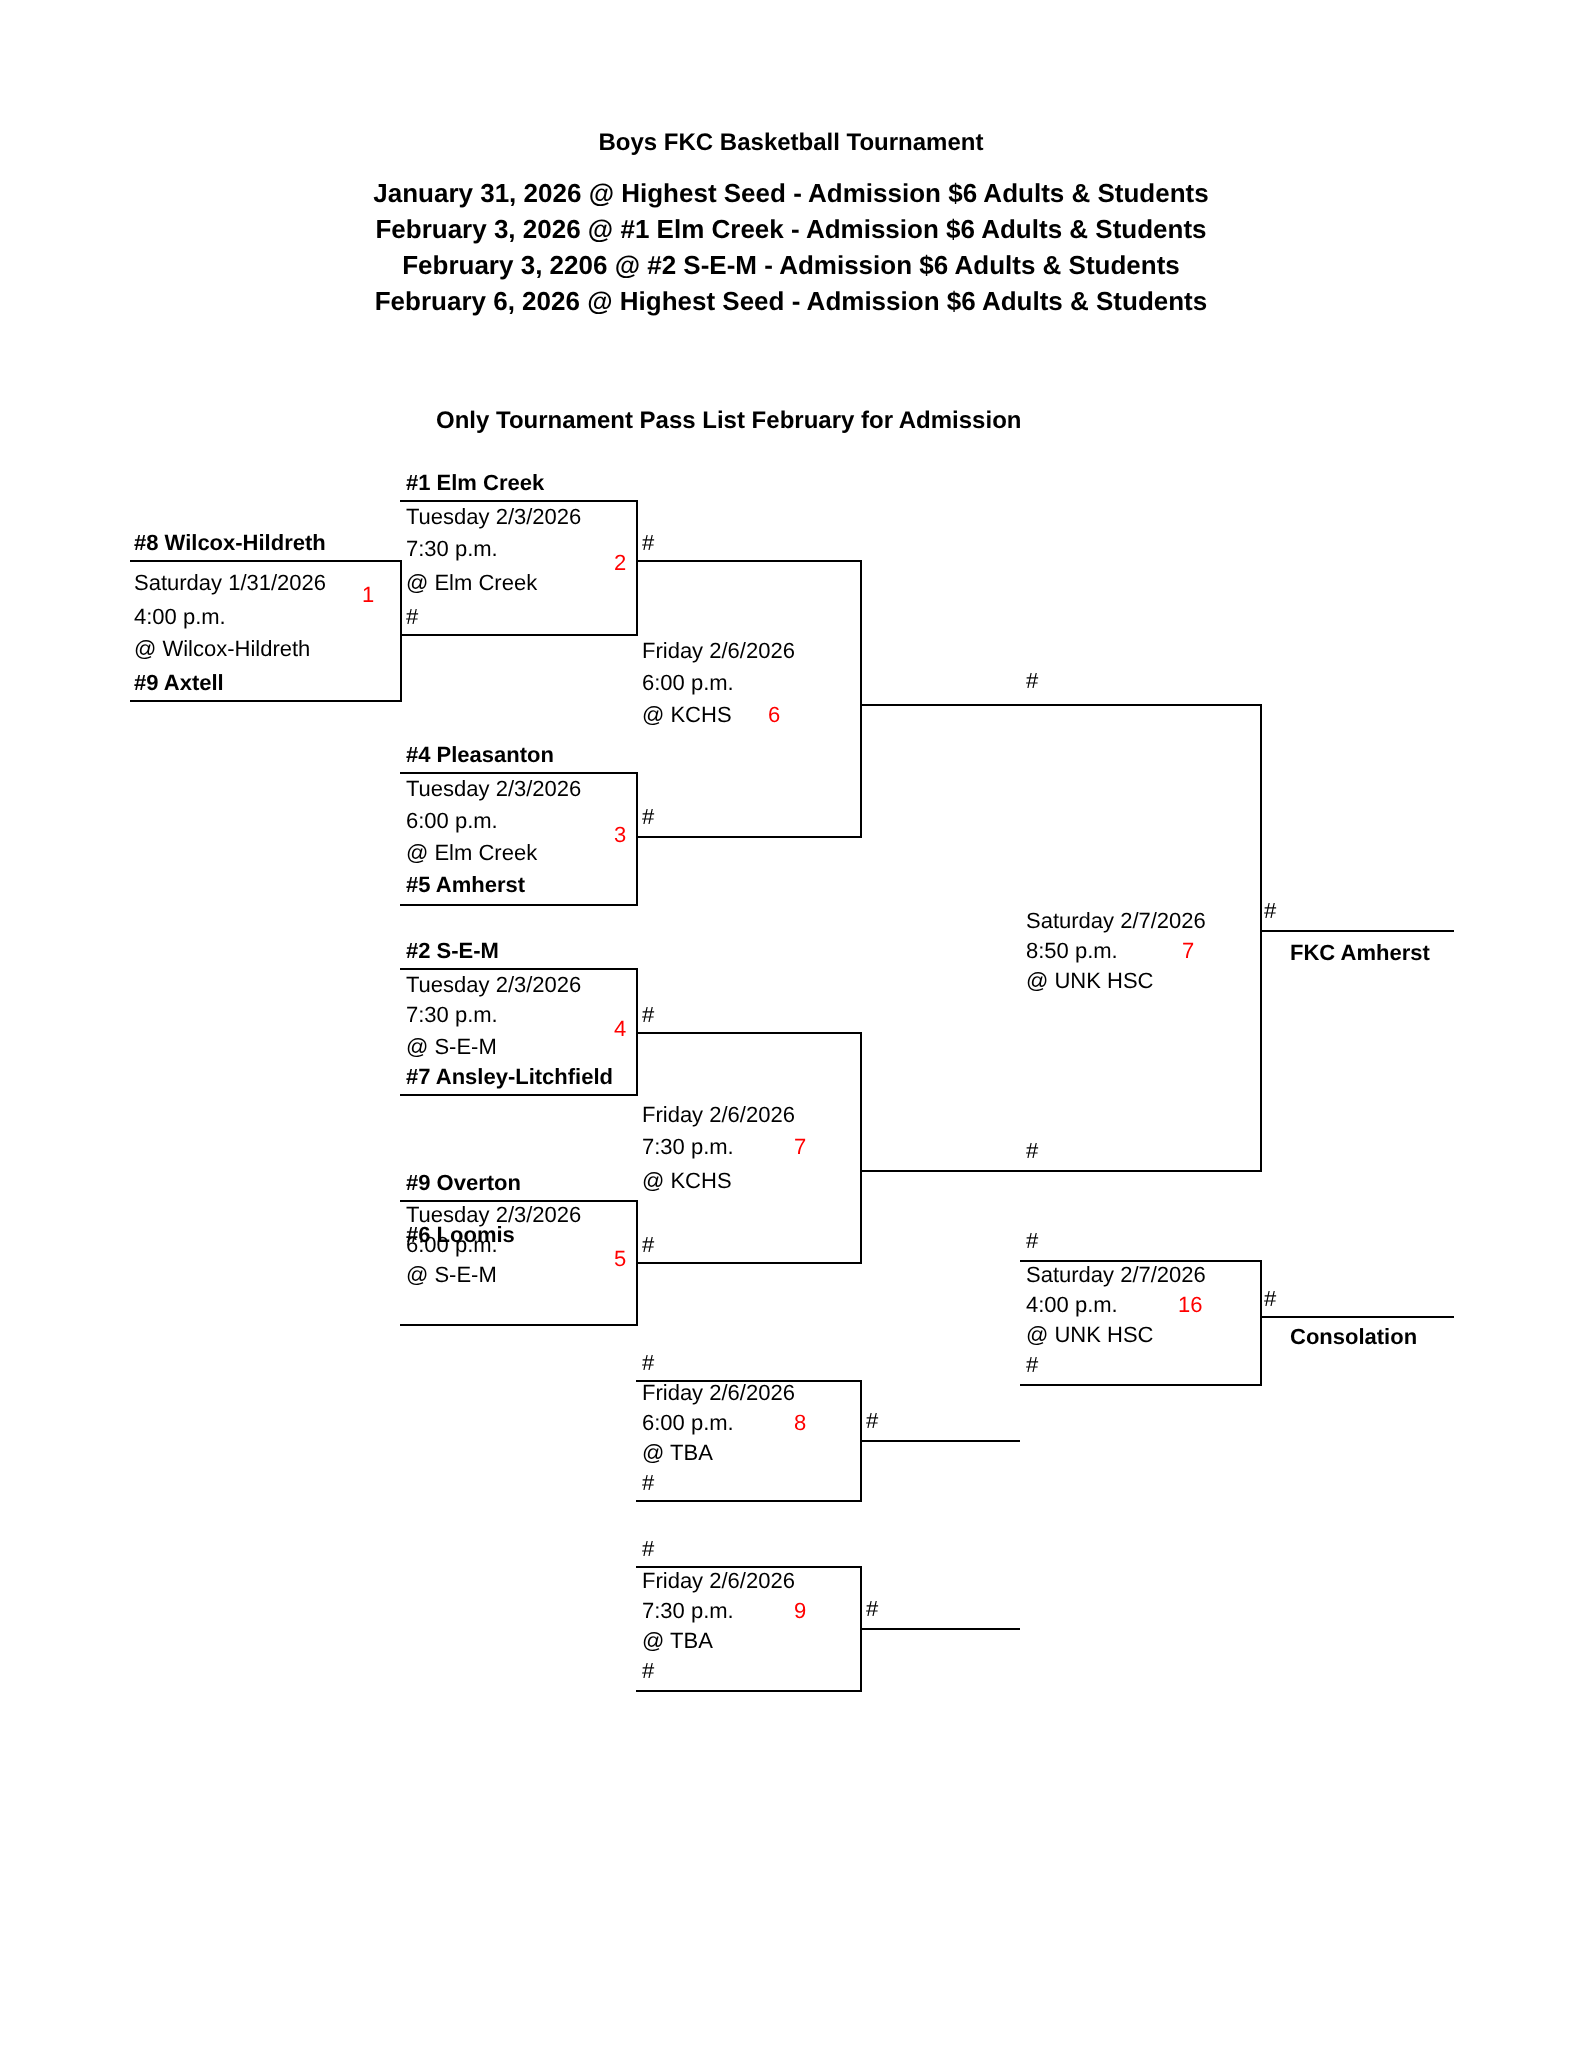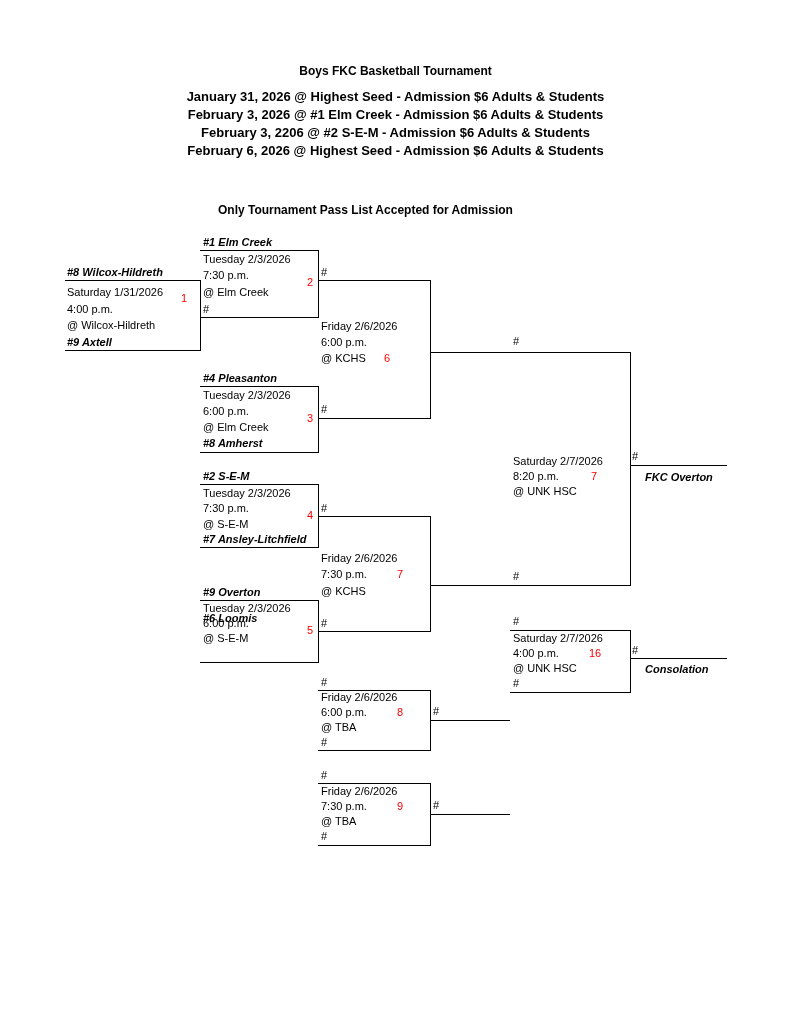--- a/index.html
+++ b/index.html
@@ -7,38 +7,38 @@
     position: relative;
     width: 791px;
     height: 1024px;
     background: #ffffff;
     font-family: "Liberation Sans", sans-serif;
     color: #000;
     overflow: hidden;
   }
   .ln { position: absolute; background: #000; }
   .t  { position: absolute; font-size: 11px; line-height: 13px; white-space: nowrap; }
-  .b  { font-weight: bold; font-style: italic; }
+  .b  { font-weight: bold; }
   .red { color: #ff0000; }
   .hc { position: absolute; left: 0; width: 791px; text-align: center; white-space: nowrap; }
   .title { font-size: 12px; font-weight: bold; }
   .sched { font-size: 13px; font-weight: bold; }
   .note  { font-size: 12px; font-weight: bold; }
 </style>
 </head>
 <body>
 
 <div class="page">
 
   <div class="hc title" style="top:64px">Boys FKC Basketball Tournament</div>
   <div class="hc sched" style="top:89px">January 31, 2026 @ Highest Seed - Admission $6 Adults &amp; Students</div>
   <div class="hc sched" style="top:107px">February 3, 2026 @ #1 Elm Creek - Admission $6 Adults &amp; Students</div>
   <div class="hc sched" style="top:125px">February 3, 2206 @ #2 S-E-M - Admission $6 Adults &amp; Students</div>
   <div class="hc sched" style="top:143px">February 6, 2026 @ Highest Seed - Admission $6 Adults &amp; Students</div>
-  <div class="t note" style="left:218px;top:204px">Only Tournament Pass List Accepted for Admission</div>
+  <div class="t note" style="left:218px;top:204px">Only Tournament Pass List February for Admission</div>
 
   <div class="t b" style="left:67px;top:266px">#8 Wilcox-Hildreth</div>
   <div class="ln" style="left:65px;top:280px;width:135px;height:1px"></div>
   <div class="t" style="left:67px;top:286px">Saturday 1/31/2026</div>
   <div class="t red" style="left:181px;top:292px">1</div>
   <div class="t" style="left:67px;top:303px">4:00 p.m.</div>
   <div class="t" style="left:67px;top:319px">@ Wilcox-Hildreth</div>
   <div class="t b" style="left:67px;top:336px">#9 Axtell</div>
   <div class="ln" style="left:65px;top:350px;width:135px;height:1px"></div>
   <div class="ln" style="left:200px;top:280px;width:1px;height:71px"></div>
@@ -52,21 +52,21 @@
   <div class="t" style="left:203px;top:303px">#</div>
   <div class="ln" style="left:200px;top:317px;width:118px;height:1px"></div>
   <div class="ln" style="left:318px;top:250px;width:1px;height:68px"></div>
 
   <div class="t b" style="left:203px;top:372px">#4 Pleasanton</div>
   <div class="ln" style="left:200px;top:386px;width:118px;height:1px"></div>
   <div class="t" style="left:203px;top:389px">Tuesday 2/3/2026</div>
   <div class="t" style="left:203px;top:405px">6:00 p.m.</div>
   <div class="t red" style="left:307px;top:412px">3</div>
   <div class="t" style="left:203px;top:421px">@ Elm Creek</div>
-  <div class="t b" style="left:203px;top:437px">#8 Amherst</div>
+  <div class="t b" style="left:203px;top:437px">#5 Amherst</div>
   <div class="ln" style="left:200px;top:452px;width:118px;height:1px"></div>
   <div class="ln" style="left:318px;top:386px;width:1px;height:67px"></div>
 
   <div class="t" style="left:321px;top:266px">#</div>
   <div class="ln" style="left:318px;top:280px;width:112px;height:1px"></div>
   <div class="t" style="left:321px;top:320px">Friday 2/6/2026</div>
   <div class="t" style="left:321px;top:336px">6:00 p.m.</div>
   <div class="t" style="left:321px;top:352px">@ KCHS</div>
   <div class="t red" style="left:384px;top:352px">6</div>
   <div class="t" style="left:321px;top:403px">#</div>
@@ -99,29 +99,29 @@
   <div class="t" style="left:321px;top:568px">7:30 p.m.</div>
   <div class="t red" style="left:397px;top:568px">7</div>
   <div class="t" style="left:321px;top:585px">@ KCHS</div>
   <div class="t" style="left:321px;top:617px">#</div>
   <div class="ln" style="left:318px;top:631px;width:112px;height:1px"></div>
   <div class="ln" style="left:430px;top:516px;width:1px;height:116px"></div>
 
   <div class="t" style="left:513px;top:335px">#</div>
   <div class="ln" style="left:430px;top:352px;width:200px;height:1px"></div>
   <div class="t" style="left:513px;top:455px">Saturday 2/7/2026</div>
-  <div class="t" style="left:513px;top:470px">8:20 p.m.</div>
+  <div class="t" style="left:513px;top:470px">8:50 p.m.</div>
   <div class="t red" style="left:591px;top:470px">7</div>
   <div class="t" style="left:513px;top:485px">@ UNK HSC</div>
   <div class="t" style="left:513px;top:570px">#</div>
   <div class="ln" style="left:430px;top:585px;width:200px;height:1px"></div>
   <div class="ln" style="left:630px;top:352px;width:1px;height:234px"></div>
   <div class="t" style="left:632px;top:450px">#</div>
   <div class="ln" style="left:630px;top:465px;width:97px;height:1px"></div>
-  <div class="t b" style="left:645px;top:471px">FKC Overton</div>
+  <div class="t b" style="left:645px;top:471px">FKC Amherst</div>
 
   <div class="t" style="left:513px;top:615px">#</div>
   <div class="ln" style="left:510px;top:630px;width:120px;height:1px"></div>
   <div class="t" style="left:513px;top:632px">Saturday 2/7/2026</div>
   <div class="t" style="left:513px;top:647px">4:00 p.m.</div>
   <div class="t red" style="left:589px;top:647px">16</div>
   <div class="t" style="left:513px;top:662px">@ UNK HSC</div>
   <div class="t" style="left:513px;top:677px">#</div>
   <div class="ln" style="left:510px;top:692px;width:120px;height:1px"></div>
   <div class="ln" style="left:630px;top:630px;width:1px;height:63px"></div>

